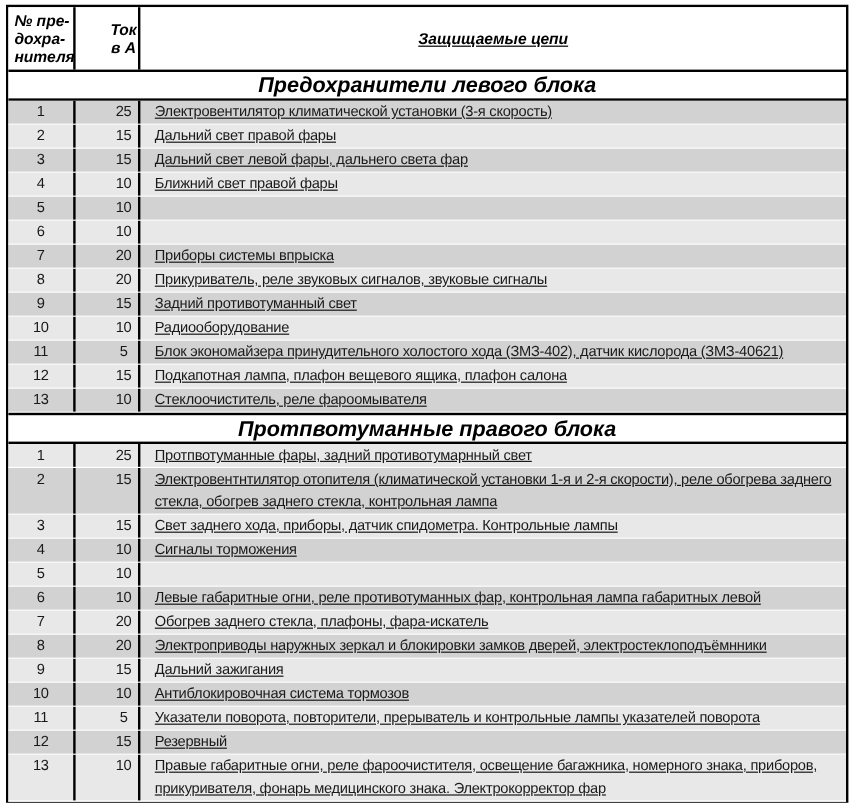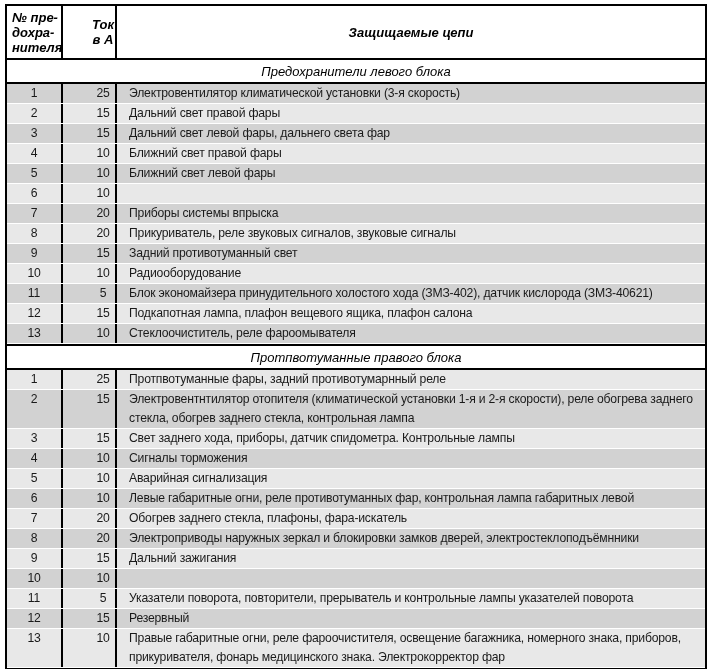--- a/index.html
+++ b/index.html
@@ -26,21 +26,21 @@
     box-sizing: border-box;
     color: #1a1a1a;
   }
   .c1 { width: 54px; flex: 0 0 54px; }
   .c2 {
     width: 56px; flex: 0 0 56px;
     border-left: 2px solid #000000;
     border-right: 2px solid #000000;
     padding-left: 28px;
   }
-  .c3 { flex: 1 1 auto; min-width: 0; }
+  .c3 { flex: 1 1 auto; min-width: 0; text-decoration: underline; }
   .hdr {
     height: 52px;
     display: flex;
     align-items: center;
     justify-content: center;
     text-align: center;
     font-weight: bold;
     font-style: italic;
     font-size: 13px;
     line-height: 15px;
@@ -52,23 +52,23 @@
     padding-left: 5px;
     white-space: pre-line;
   }
   .sec-row {
     height: 22px;
     border-top: 2px solid #000000;
     border-bottom: 2px solid #000000;
     display: flex;
     align-items: center;
     justify-content: center;
-    font-weight: normal;
+    font-weight: bold;
     font-style: italic;
-    font-size: 13px;
+    font-size: 18px;
     color: #000000;
     background: #ffffff;
   }
   .row {
     display: flex;
     border-bottom: 1px solid #ffffff;
   }
   .row.dark  { background: #d2d2d2; }
   .row.light { background: #e8e8e8; }
   .row .cell {
@@ -111,21 +111,20 @@
       <div class="cell c3">Дальний свет левой фары, дальнего света фар</div>
     </div>
     <div class="row light">
       <div class="cell c1">4</div>
       <div class="cell c2">10</div>
       <div class="cell c3">Ближний свет правой фары</div>
     </div>
     <div class="row dark">
       <div class="cell c1">5</div>
       <div class="cell c2">10</div>
-      <div class="cell c3">Ближний свет левой фары</div>
     </div>
     <div class="row light">
       <div class="cell c1">6</div>
       <div class="cell c2">10</div>
     </div>
     <div class="row dark">
       <div class="cell c1">7</div>
       <div class="cell c2">20</div>
       <div class="cell c3">Приборы системы впрыска</div>
     </div>
@@ -158,41 +157,40 @@
       <div class="cell c1">13</div>
       <div class="cell c2">10</div>
       <div class="cell c3">Стеклоочиститель, реле фароомывателя</div>
     </div>
 
     <div class="sec-row">Протпвотуманные правого блока</div>
 
     <div class="row light">
       <div class="cell c1">1</div>
       <div class="cell c2">25</div>
-      <div class="cell c3">Протпвотуманные фары, задний противотумарнный реле</div>
+      <div class="cell c3">Протпвотуманные фары, задний противотумарнный свет</div>
     </div>
     <div class="row dark">
       <div class="cell c1">2</div>
       <div class="cell c2">15</div>
       <div class="cell c3">Электровентнтилятор отопителя (климатической установки 1-я и 2-я скорости), реле обогрева заднего стекла, обогрев заднего стекла, контрольная лампа</div>
     </div>
     <div class="row light">
       <div class="cell c1">3</div>
       <div class="cell c2">15</div>
       <div class="cell c3">Свет заднего хода, приборы, датчик спидометра. Контрольные лампы</div>
     </div>
     <div class="row dark">
       <div class="cell c1">4</div>
       <div class="cell c2">10</div>
       <div class="cell c3">Сигналы торможения</div>
     </div>
     <div class="row light">
       <div class="cell c1">5</div>
       <div class="cell c2">10</div>
-      <div class="cell c3">Аварийная сигнализация</div>
     </div>
     <div class="row dark">
       <div class="cell c1">6</div>
       <div class="cell c2">10</div>
       <div class="cell c3">Левые габаритные огни, реле противотуманных фар, контрольная лампа габаритных левой</div>
     </div>
     <div class="row light">
       <div class="cell c1">7</div>
       <div class="cell c2">20</div>
       <div class="cell c3">Обогрев заднего стекла, плафоны, фара-искатель</div>
@@ -203,20 +201,21 @@
       <div class="cell c3">Электроприводы наружных зеркал и блокировки замков дверей, электростеклоподъёмнники</div>
     </div>
     <div class="row light">
       <div class="cell c1">9</div>
       <div class="cell c2">15</div>
       <div class="cell c3">Дальний зажигания</div>
     </div>
     <div class="row dark">
       <div class="cell c1">10</div>
       <div class="cell c2">10</div>
+      <div class="cell c3">Антиблокировочная система тормозов</div>
     </div>
     <div class="row light">
       <div class="cell c1">11</div>
       <div class="cell c2">5</div>
       <div class="cell c3">Указатели поворота, повторители, прерыватель и контрольные лампы указателей поворота</div>
     </div>
     <div class="row dark">
       <div class="cell c1">12</div>
       <div class="cell c2">15</div>
       <div class="cell c3">Резервный</div>

